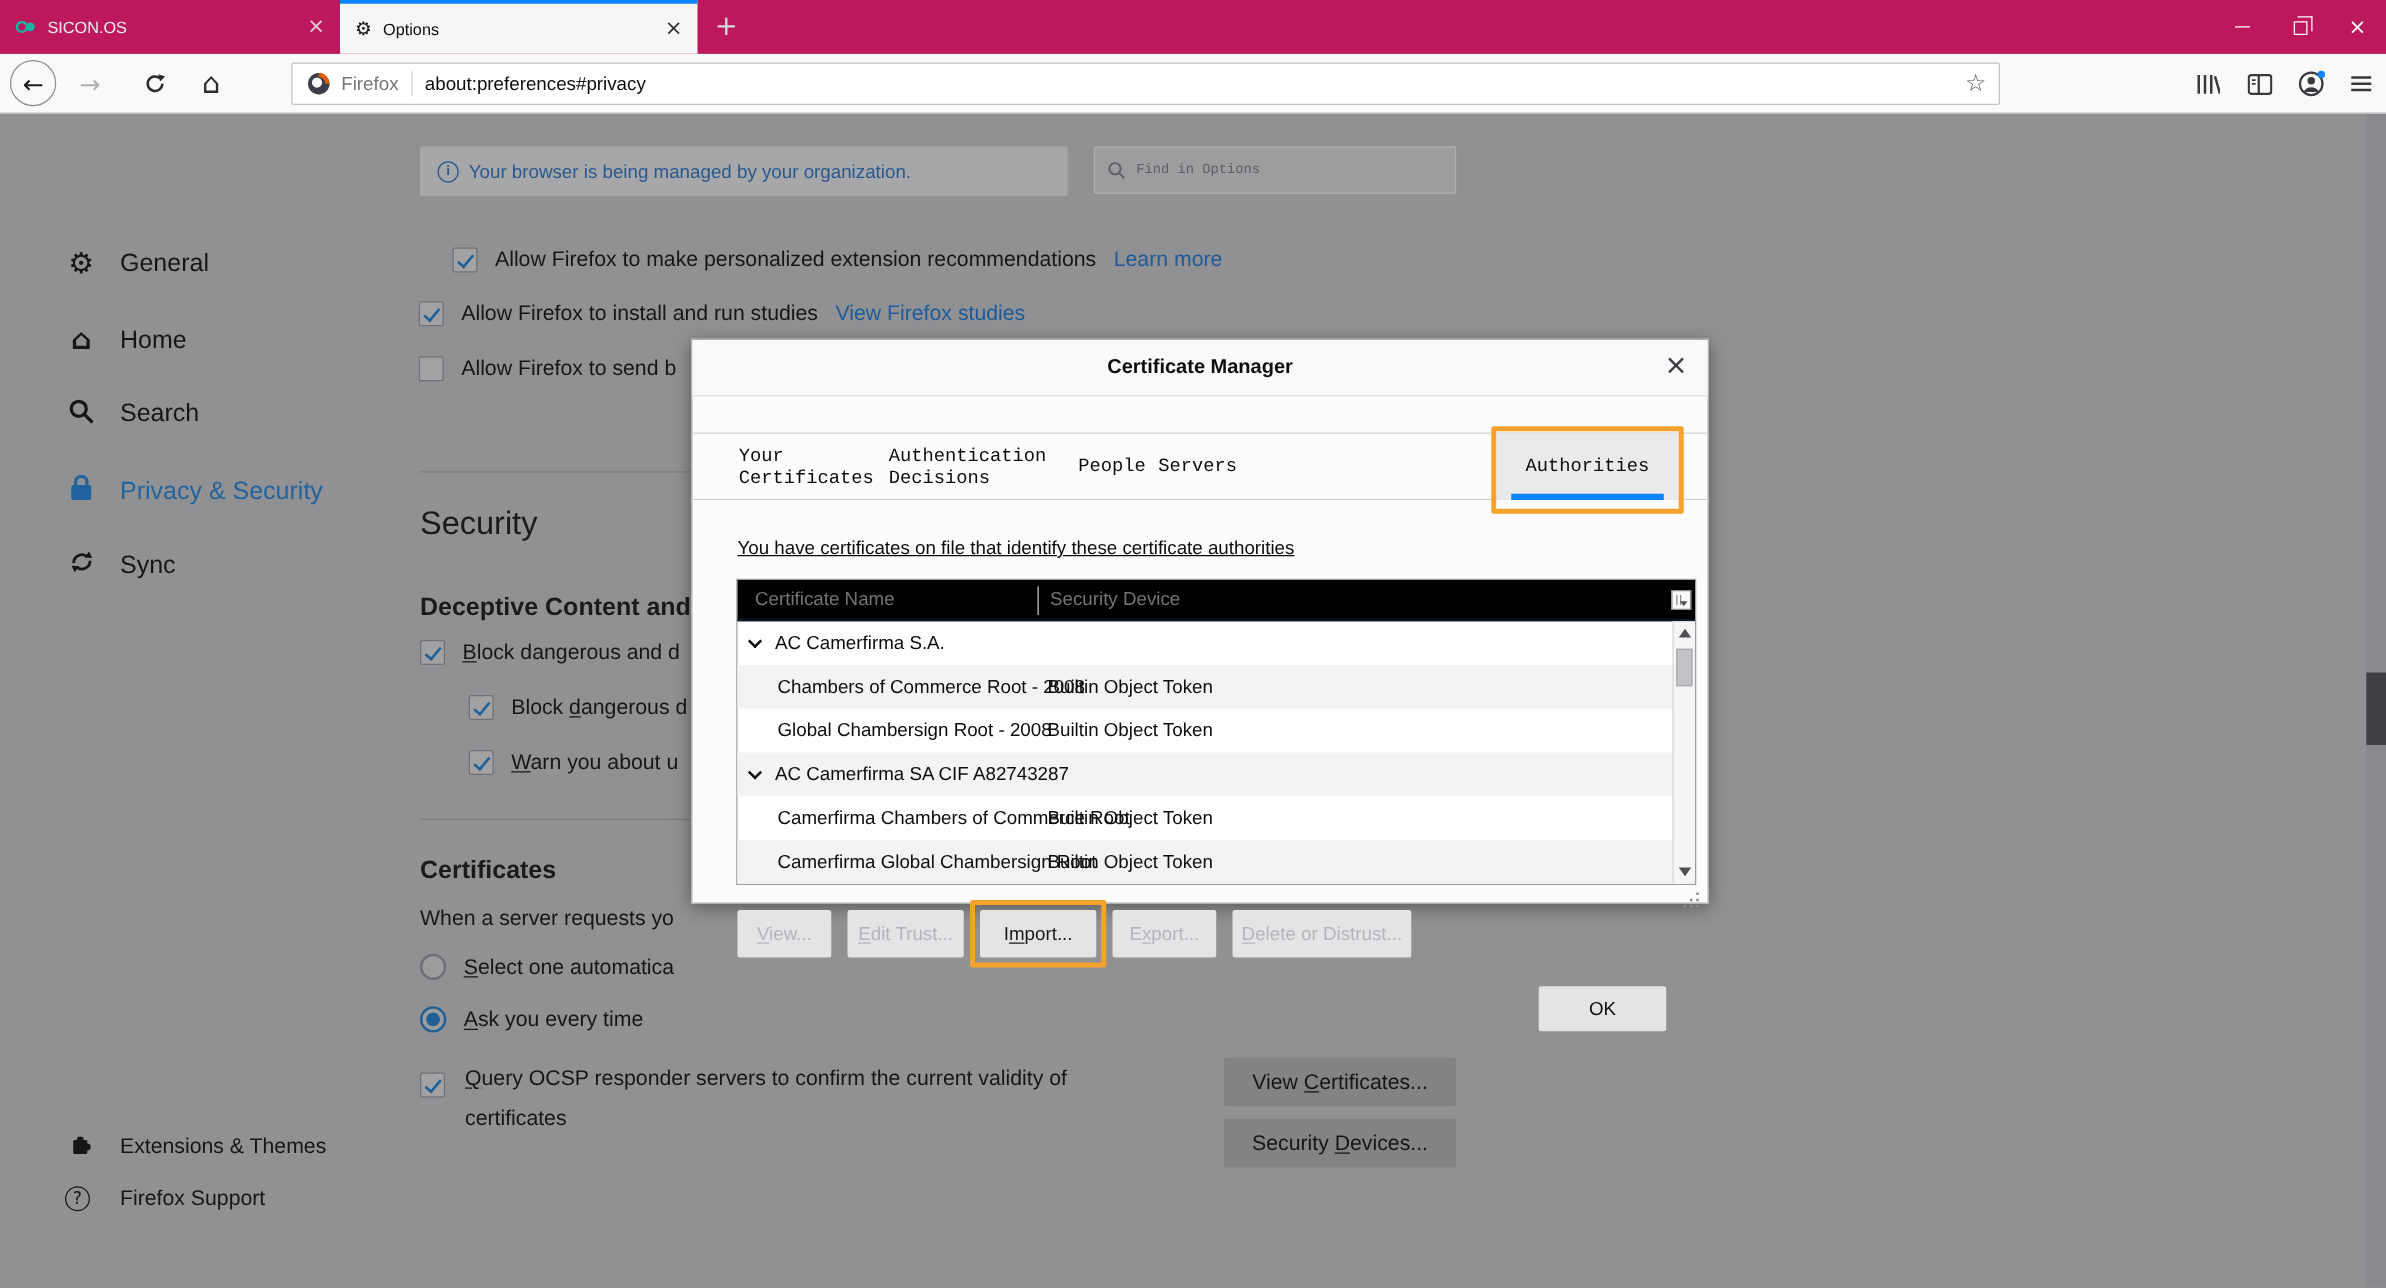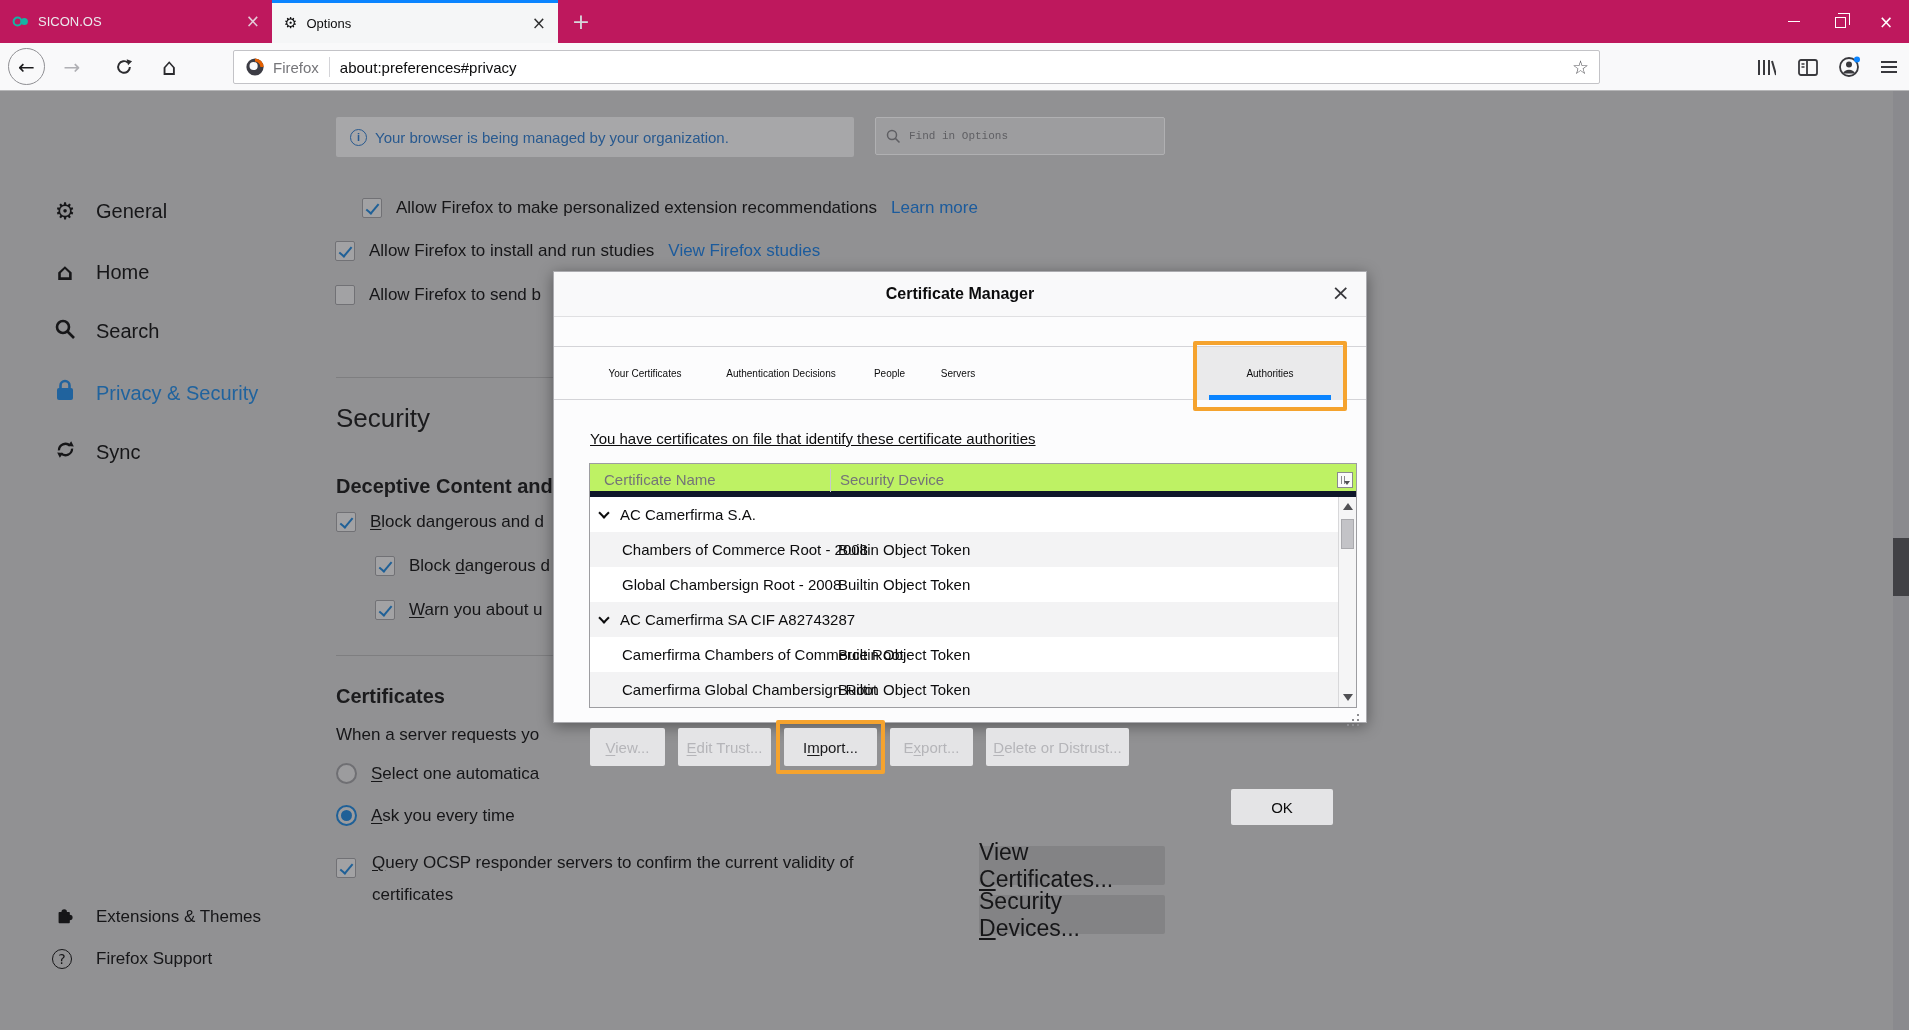--- a/index.html
+++ b/index.html
@@ -46,36 +46,36 @@
   .cb.checked::after { content:""; position:absolute; left:6px; top:2px; width:5px; height:11px; border:solid #1f6097; border-width:0 2.4px 2.4px 0; transform:rotate(40deg); }
   .radio { width:21px; height:21px; border:2px solid #6f6f73; background:#9c9c9e; border-radius:50%; position:relative; flex:none; }
   .radio.sel { border-color:#1f6097; }
   .radio.sel::after { content:""; position:absolute; left:3px; top:3px; width:11px; height:11px; border-radius:50%; background:#1f6097; }
   .dlink { color:#1c5b9c; }
   .ak { text-decoration:underline; text-underline-offset:2px; }
   .h-light { position:absolute; font-size:26px; font-weight:300; color:#1b1b1d; }
   .h-bold { position:absolute; font-size:20px; font-weight:bold; color:#1b1b1d; }
   .ptext { position:absolute; font-size:17px; color:#161618; }
   .divline { position:absolute; height:1px; background:#7e7e80; }
-  .dimbtn { position:absolute; width:186px; height:39px; background:#838385; border-radius:2px; display:flex; align-items:center; justify-content:center; font-size:23px; color:#161618; }
+  .dimbtn { position:absolute; width:186px; height:39px; background:#838385; border-radius:2px; display:flex; align-items:center; justify-content:center; font-size:17px; color:#161618; }
   .pagescroll { position:absolute; right:0; top:0; width:16px; height:939px; background:#8a8a8e; }
   .pagethumb { position:absolute; right:0; top:447px; width:16px; height:58px; background:#414145; }
 
   
   .dialog { position:absolute; left:553px; top:271px; width:814px; height:452px; background:#fcfcfd; border:1px solid #ababaf; box-shadow:0 3px 14px rgba(0,0,0,.4); z-index:20; font-size:15px; color:#0c0c0d; }
   .dtitlebar { position:absolute; top:0; left:0; right:0; height:45px; background:#f9f9fa; border-bottom:1px solid #e0e0e2; display:flex; align-items:center; justify-content:center; }
   .dtitle { font-weight:bold; font-size:16px; }
   .dclose { position:absolute; right:16px; top:8px; font-size:22px; color:#39393d; }
   .dtabs { position:absolute; top:74px; left:0; right:0; height:54px; border-top:1px solid #d4d4d8; border-bottom:1px solid #d4d4d8; }
-  .dtab { position:absolute; top:0; height:53px; display:flex; align-items:center; justify-content:center; font-size:10px; color:#0c0c0d; }
+  .dtab { position:absolute; top:0; height:53px; display:flex; align-items:center; justify-content:center; font-size:15px; color:#0c0c0d;font-family:Liberation Mono, monospace; }
   .dtab.active { background:#eaeaeb; }
   .dtab.active::after { content:""; position:absolute; left:12px; right:12px; bottom:0; height:5px; background:#0a84ff; }
   .ddesc { position:absolute; left:36px; top:158px; font-size:15px;text-decoration:underline; }
   .dtable { position:absolute; left:35px; top:191px; width:768px; height:245px; border:1px solid #9d9da1; background:#fff; }
-  .thead { position:absolute; top:0; left:0; right:0; height:33px; background:#bef264; border-bottom:6px solid #0f172a; color:#747478; }
+  .thead { position:absolute; top:0; left:0; right:0; height:33px; background:#000000; border-bottom:2px solid #0f172a; color:#747478; }
   .thead .c1 { position:absolute; left:14px; top:7px; }
   .thead .vdiv { position:absolute; left:240px; top:5px; width:1px; height:23px; background:#c8c8cc; }
   .thead .c2 { position:absolute; left:250px; top:7px; }
   .colpicker { position:absolute; right:3px; top:8px; width:16px; height:16px; border:1px solid #8a8a8e; background:#fafafa; }
   .colpicker::before { content:""; position:absolute; left:3px; top:3px; width:1px; height:8px; background:#8a8a8e; box-shadow:3px 0 #8a8a8e; }
   .colpicker::after { content:""; position:absolute; right:2px; bottom:2px; border-left:3px solid transparent; border-right:3px solid transparent; border-top:4px solid #505054; }
   .trow { position:absolute; left:0; width:749px; height:35px; display:flex; align-items:center; }
   .trow.alt { background:#f3f3f4; }
   .trow .nm { position:absolute; left:32px; white-space:nowrap; }
   .trow.group .nm { left:30px; }

